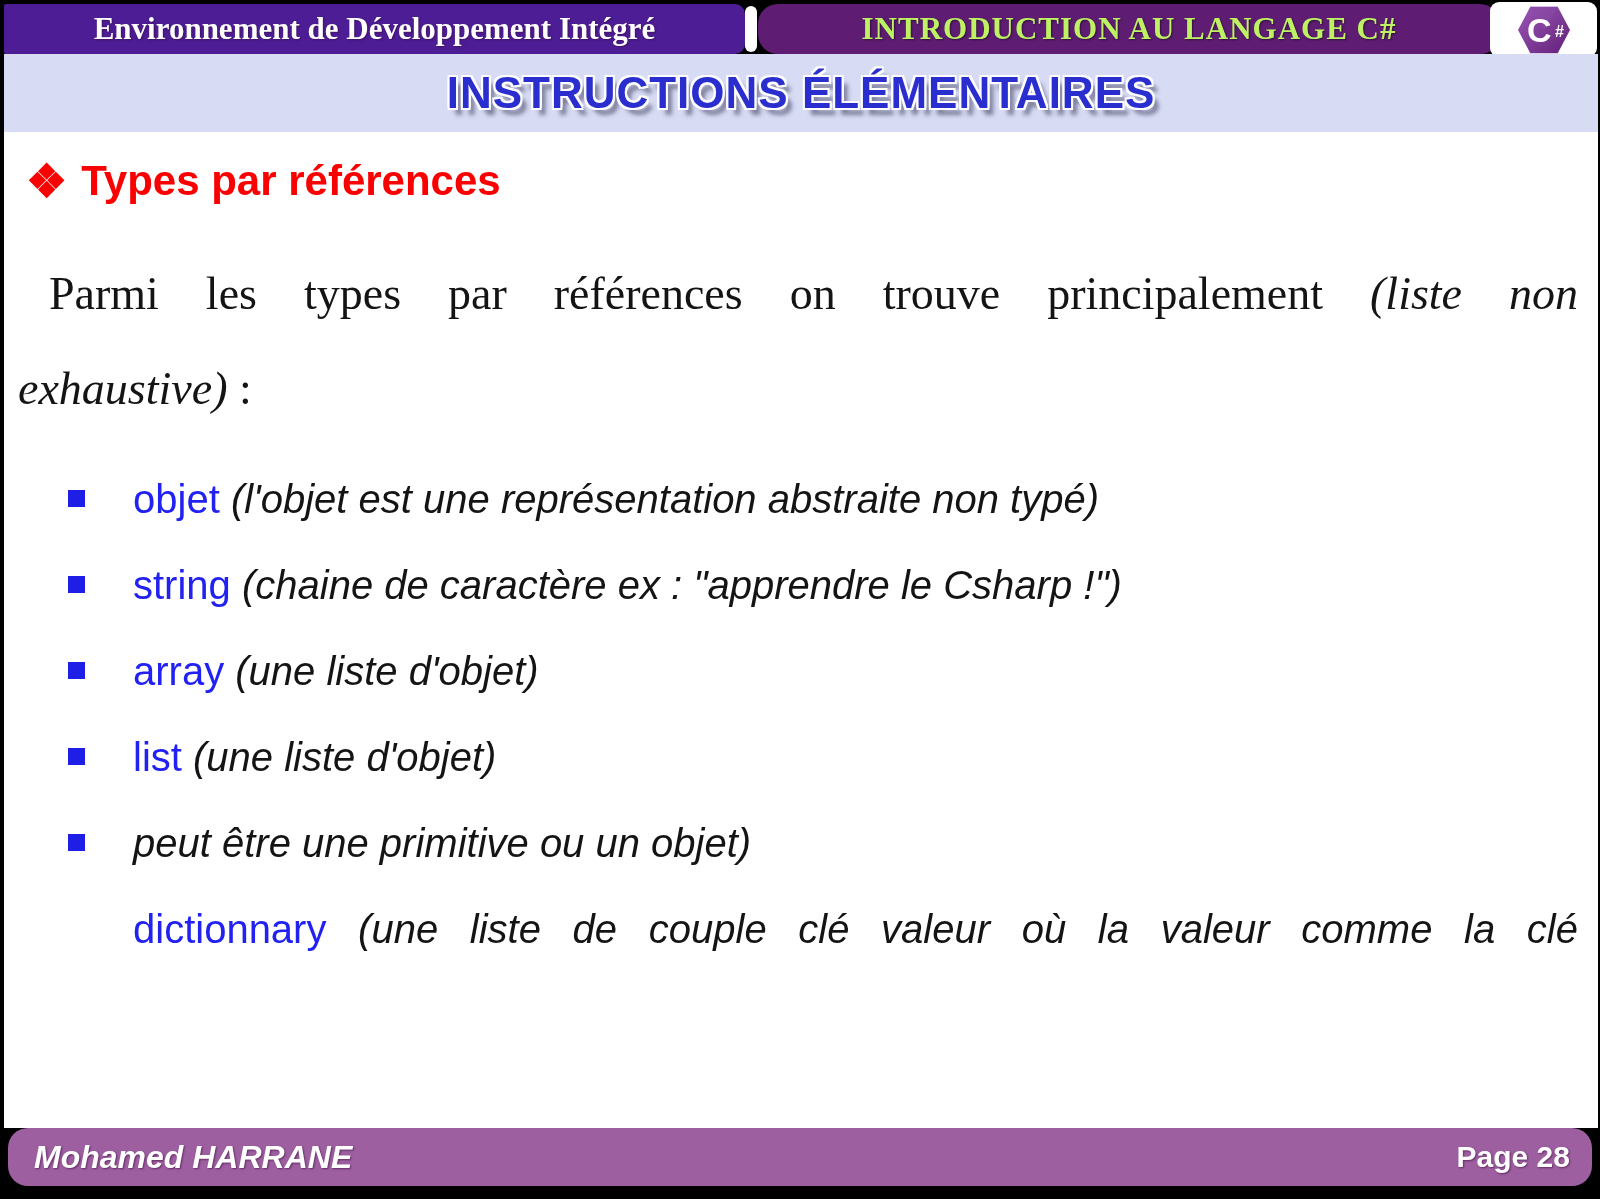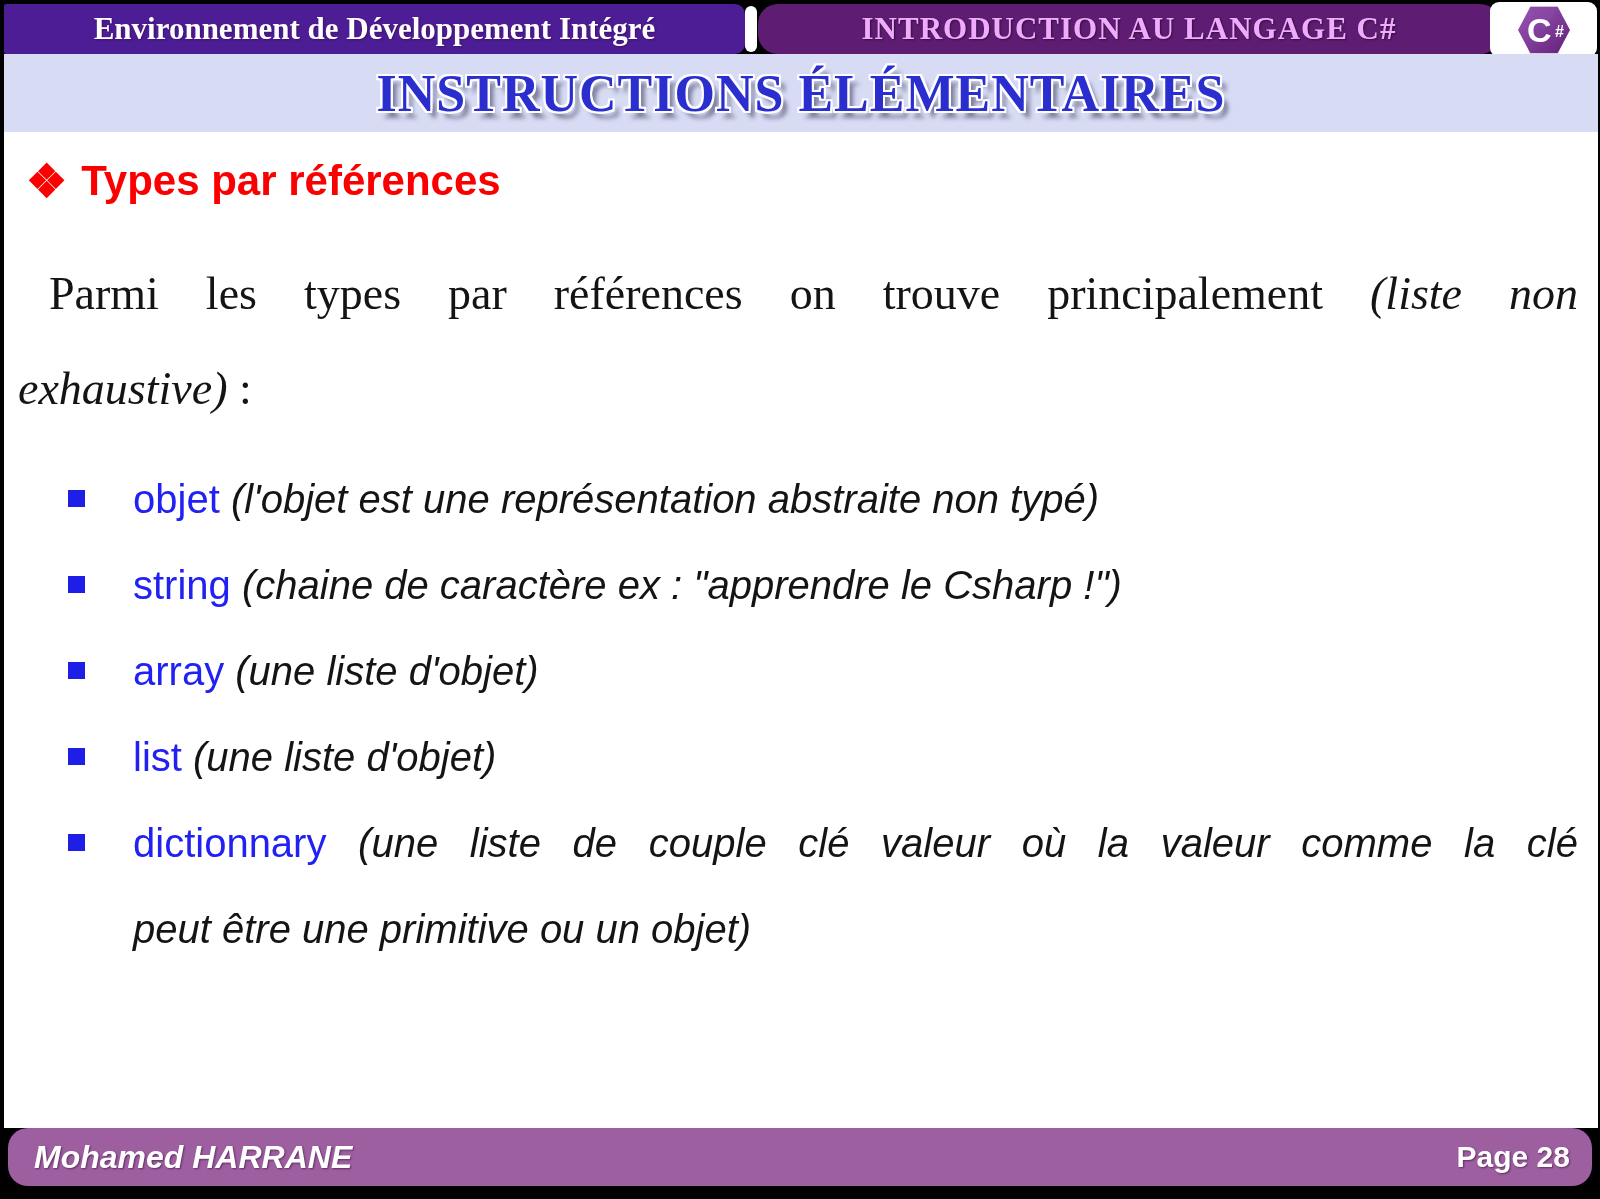--- a/index.html
+++ b/index.html
@@ -24,42 +24,42 @@
   }
   .hdr-divider{
     position:absolute;left:745px;top:6px;width:12px;height:46px;
     background:#fff;border-radius:6px;z-index:2;
   }
   .hdr-right{
     position:absolute;left:758px;top:4px;width:742px;height:50px;
     background:#5e1d72;
     border-radius:20px;
     display:flex;align-items:center;justify-content:center;
-    color:#f0abfc;
+    color:#bef264;
     font-family:"Liberation Serif", serif;
     font-size:31px;font-weight:600;
     letter-spacing:1px;
     text-shadow:1px 1px 2px rgba(0,0,0,.5);
     white-space:nowrap;
   }
   .logo-panel{
     position:absolute;left:1490px;top:2px;width:107px;height:55px;
     background:#fff;border-radius:9px;
     display:flex;align-items:center;justify-content:center;
   }
   .logo-panel svg{display:block;}
   
   .band{
     position:absolute;left:4px;top:54px;width:1594px;height:78px;
     background:#d7dcf4;
     display:flex;align-items:center;justify-content:center;
   }
   .band-title{
-    font-family:Liberation Serif, serif;
-    font-weight:bold;font-size:52px;
+    font-family:Liberation Sans, sans-serif;
+    font-weight:bold;font-size:44px;
     color:#2a2ecf;
     letter-spacing:1px;
     text-shadow:
       -2px -2px 0 #fdfdff, 2px -2px 0 #fdfdff,
       -2px 2px 0 #fdfdff, 2px 2px 0 #fdfdff,
       -2px 0 0 #fdfdff, 2px 0 0 #fdfdff,
       0 -2px 0 #fdfdff, 0 2px 0 #fdfdff,
       6px 7px 4px rgba(95,95,125,.75);
     white-space:nowrap;
   }
@@ -186,22 +186,22 @@
     <li>
       <span class="sq"></span>
       <div class="lc">
         <span class="lline"><span class="kw">list</span> <span class="desc">(une liste d'objet)</span></span>
       </div>
     </li>
 
     <li>
       <span class="sq"></span>
       <div class="lc">
+        <span class="lline"><span class="desc">peut être une primitive ou un objet)</span></span>
         <span class="lline just"><span class="kw">dictionnary</span> <span class="desc">(une liste de couple clé valeur où la valeur comme la clé</span></span>
-        <span class="lline"><span class="desc">peut être une primitive ou un objet)</span></span>
       </div>
     </li>
 
 
   </ul>
 </div>
 
 <div class="footer">
   <span class="author">Mohamed HARRANE</span>
   <span class="page">Page 28</span>

